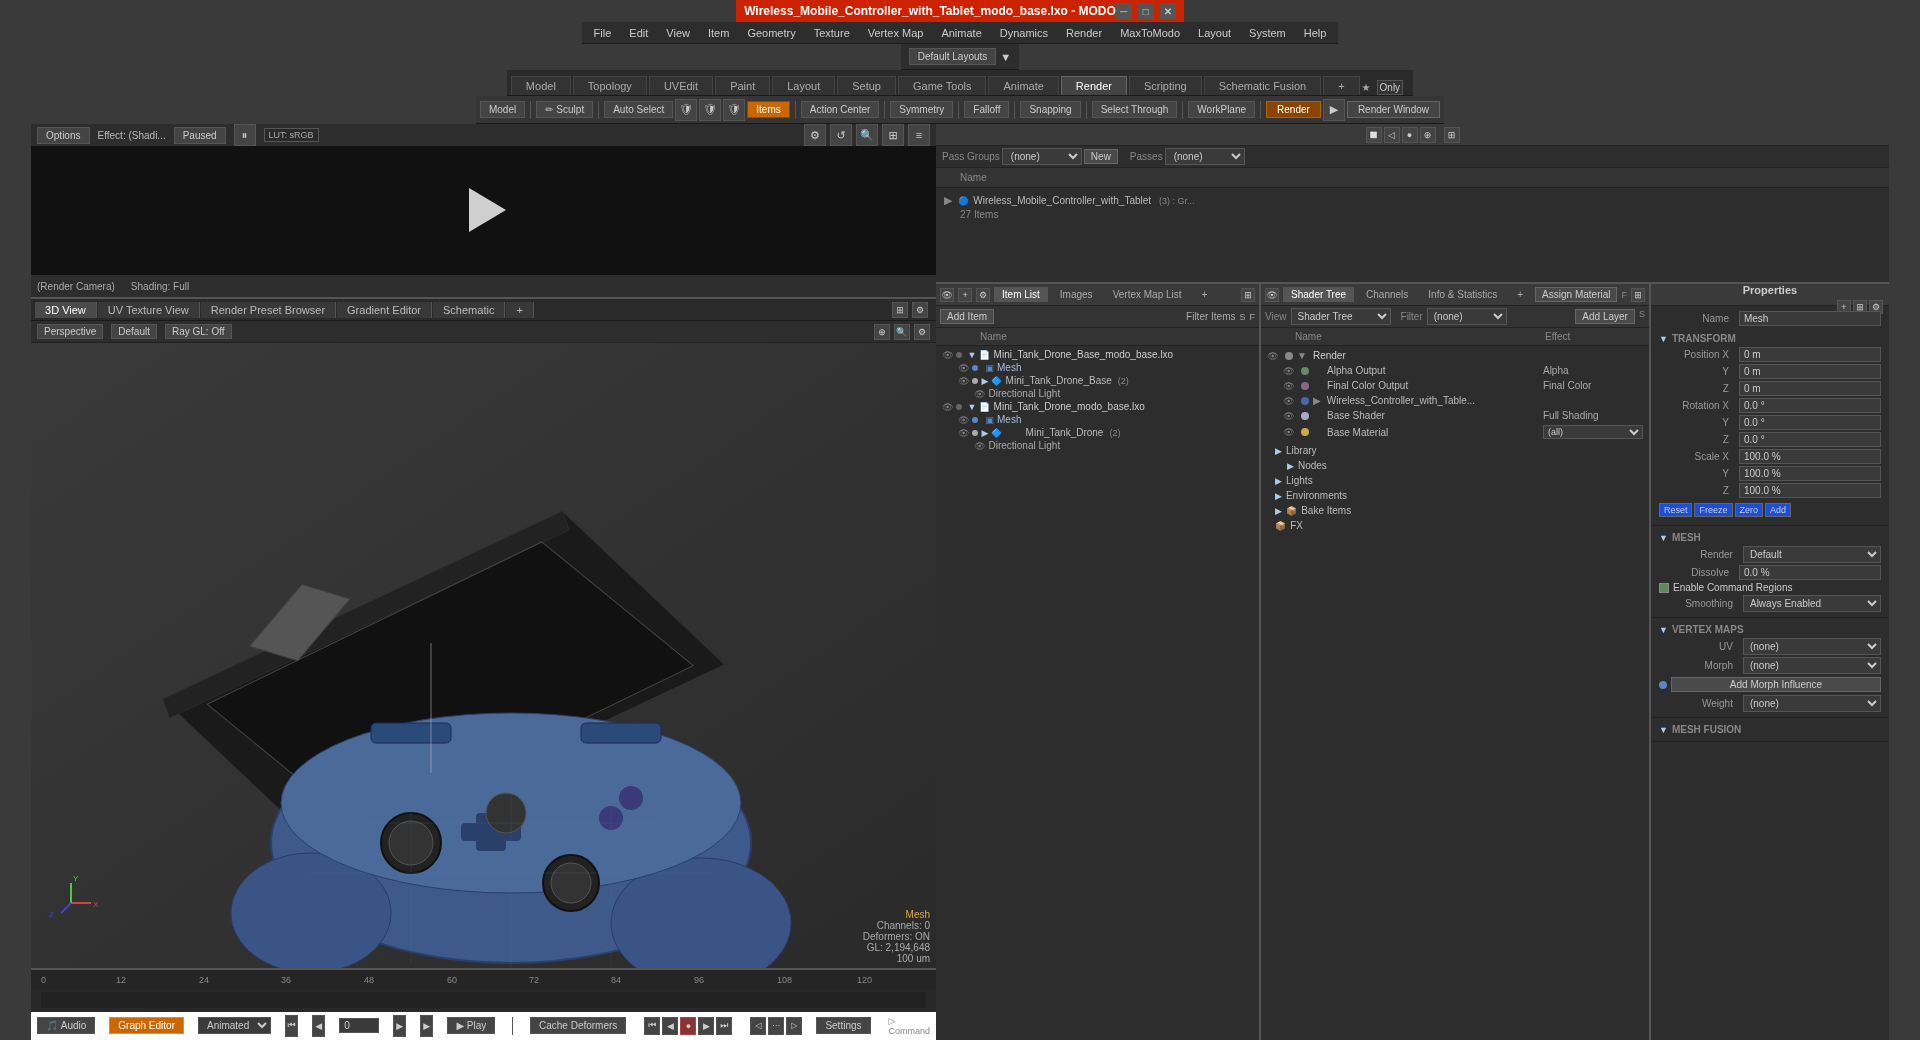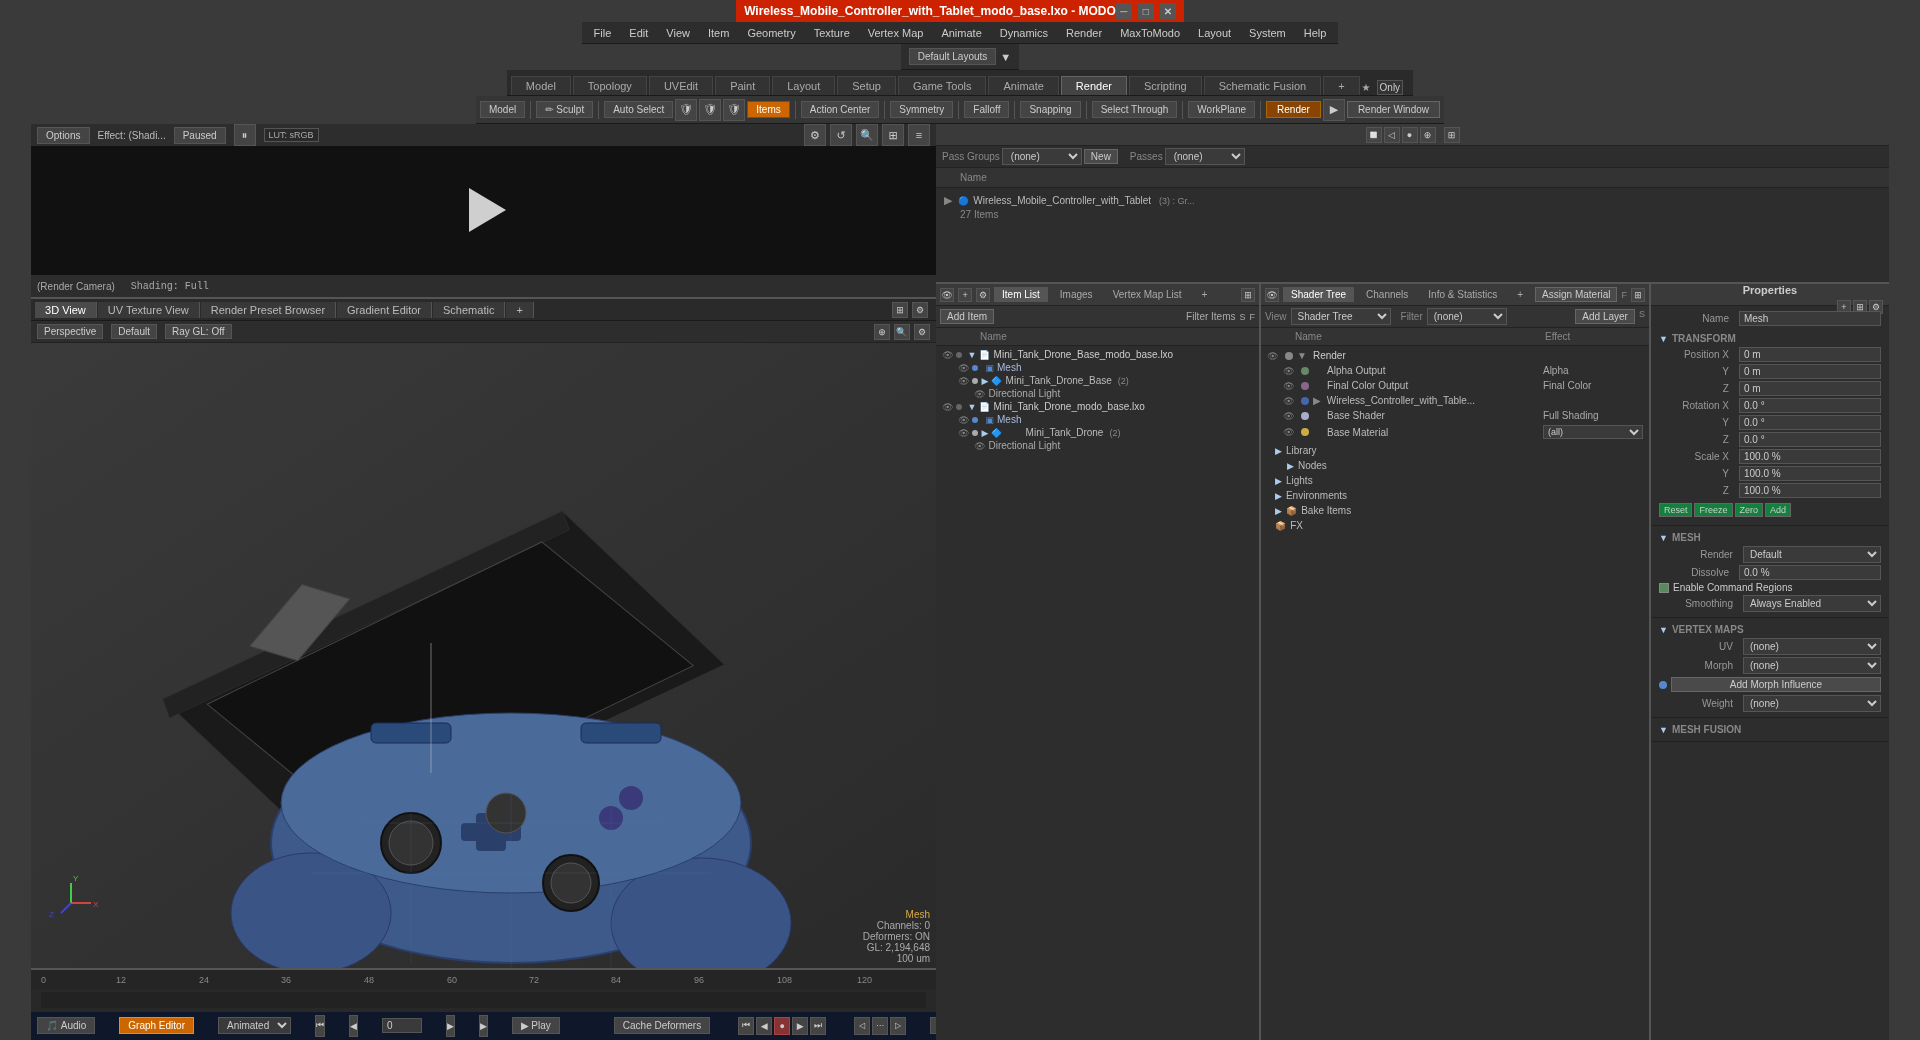--- a/index.html
+++ b/index.html
@@ -169,25 +169,25 @@
       position: relative;
     }
     #timeline-track {
       height: 22px;
       background: #2d2d2d;
     }
 
     
     #bottombar {
       height: 30px;
-      background: #0f172a;
+      background: #ffffff;
       display: flex;
       align-items: center;
       padding: 0 6px;
-      gap: 24px;
+      gap: 14px;
       border-top: 1px solid #1a1a1a;
       font-size: 10px;
       color: #aaa;
     }
 
     
     #groups-panel {
       height: 160px;
       background: #2d2d2d;
       border-bottom: 2px solid #555;
@@ -388,21 +388,21 @@
     .props-value {
       flex: 1;
       background: #3a3a3a;
       border: 1px solid #555;
       color: #ccc;
       padding: 1px 4px;
       font-size: 10px;
     }
     .props-btn {
       padding: 1px 4px;
-      background: #15803d;
+      background: #1d4ed8;
       border: 1px solid #666;
       color: #ccc;
       cursor: pointer;
       font-size: 9px;
     }
     .checkbox-row {
       display: flex;
       align-items: center;
       padding: 1px 8px;
       gap: 4px;
@@ -659,21 +659,21 @@
         </div>
         <div id="preview-area">
           <div style="cursor:pointer;">
             <svg width="60" height="60" viewBox="0 0 60 60">
               <polygon points="15,8 52,30 15,52" fill="rgba(255,255,255,0.8)"></polygon>
             </svg>
           </div>
         </div>
         <div id="preview-bottom">
           <span>(Render Camera)</span>
-          <span style="margin-left:16px;font-family:Liberation Mono, monospace;">Shading: Full</span>
+          <span style="margin-left:16px;">Shading: Full</span>
         </div>
       </div>
 
       <div id="viewport-panel" style="flex:1; position:relative; display:flex; flex-direction:column;">
         <div id="viewport-tabs">
           <div class="viewport-tab active">3D View</div>
           <div class="viewport-tab">UV Texture View</div>
           <div class="viewport-tab">Render Preset Browser</div>
           <div class="viewport-tab">Gradient Editor</div>
           <div class="viewport-tab">Schematic</div>

